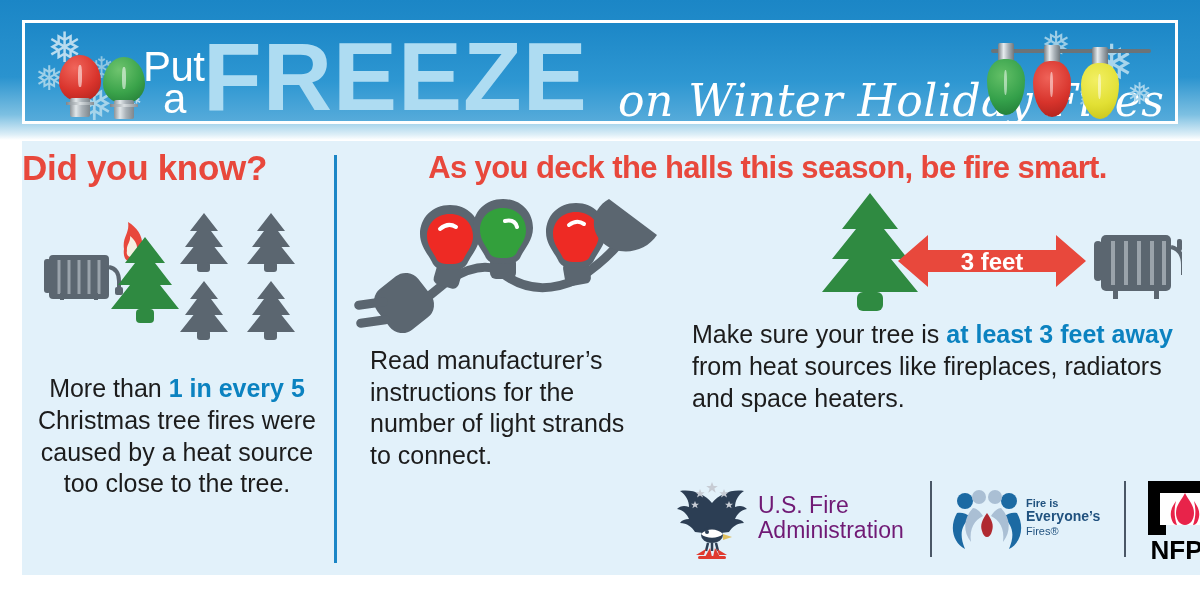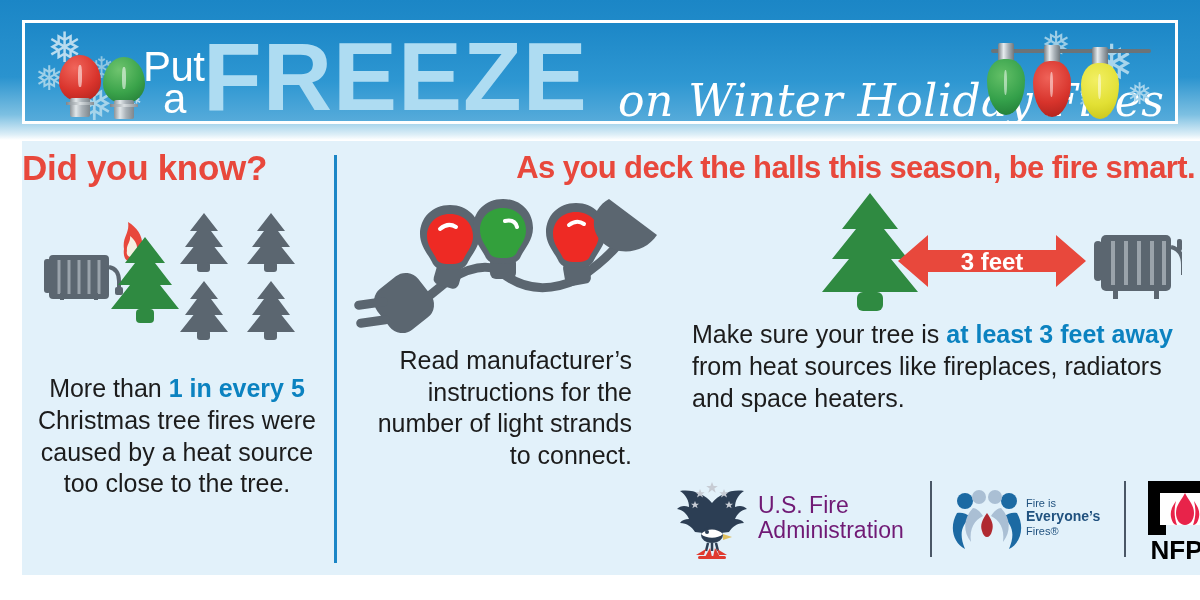--- a/index.html
+++ b/index.html
@@ -169,40 +169,40 @@
     font-size: 25px;
     line-height: 1.27;
   }
   .accent-blue { color: #0b82c0; font-weight: bold; }
 
   
   #deck-halls-heading {
     position: absolute;
     left: 318px; top: 9px;
     width: 855px;
-    text-align: right;
+    text-align: center;
     color: #e8483c;
     font-size: 31px;
     font-weight: bold;
     letter-spacing: -0.6px;
     white-space: nowrap;
   }
 
   
   #middle-column {
     position: absolute;
     left: 320px; top: 54px;
     width: 320px; height: 380px;
   }
   #lights-graphic { position: absolute; left: 8px; top: 0; width: 310px; height: 150px; }
   #middle-body-text {
     position: absolute;
     left: 28px; top: 150px;
     width: 262px;
-    text-align: right;
+    text-align: left;
     color: #1c1c1c;
     font-size: 25px;
     line-height: 1.26;
   }
 
   
   #right-column {
     position: absolute;
     left: 660px; top: 48px;
     width: 515px; height: 390px;
@@ -238,21 +238,21 @@
   #usfa-logo-text {
     position: absolute; left: 86px; top: 16px;
     color: #701a75; font-size: 23px; line-height: 1.08;
     font-weight: 400;
   }
   #fief-logo { position: absolute; left: 300px; top: 14px; width: 168px; height: 70px; }
   #fief-text {
     position: absolute; left: 74px; top: 12px;
     color: #21527f; line-height: 1.12;
   }
-  #fief-text .l1 { font-size: 11px; font-weight: normal; }
+  #fief-text .l1 { font-size: 11px; font-weight: bold; }
   #fief-text .l2 { font-size: 14px; font-weight: bold; }
   #fief-text .l3 { font-size: 11px; font-weight: normal; }
   #nfpa-logo { position: absolute; left: 492px; top: 6px; width: 82px; height: 86px; }
 </style>
 </head>
 <body>
 
 <div id="header-banner">
   <div id="header-inner-frame">
 

